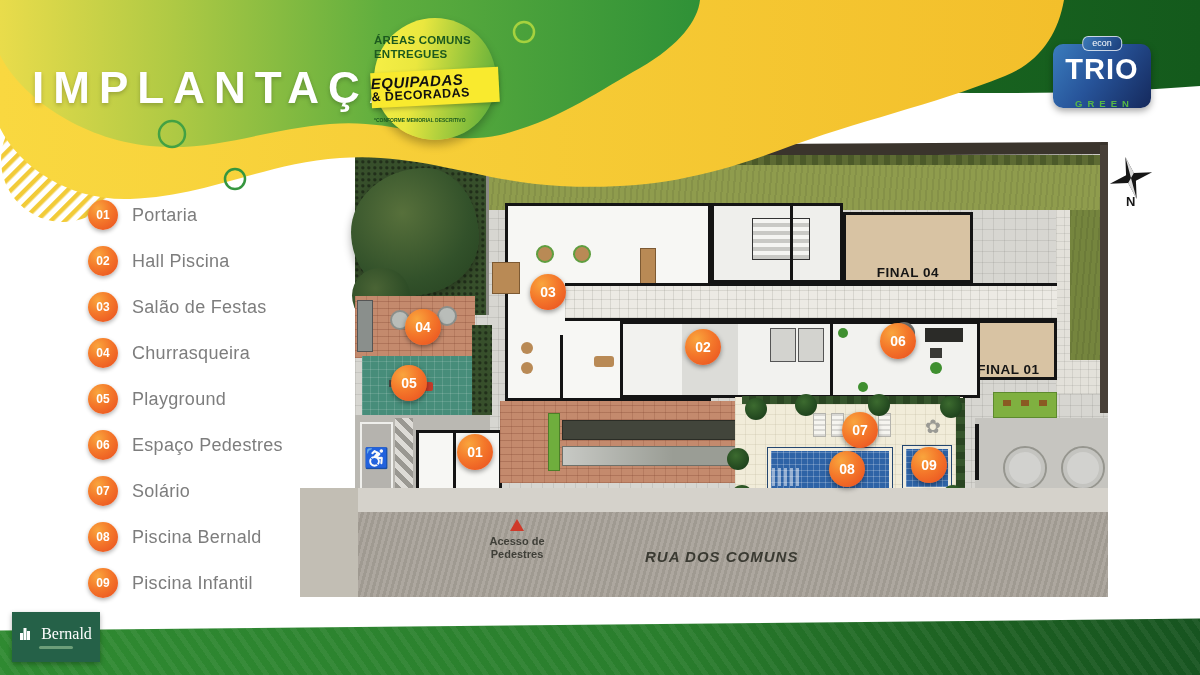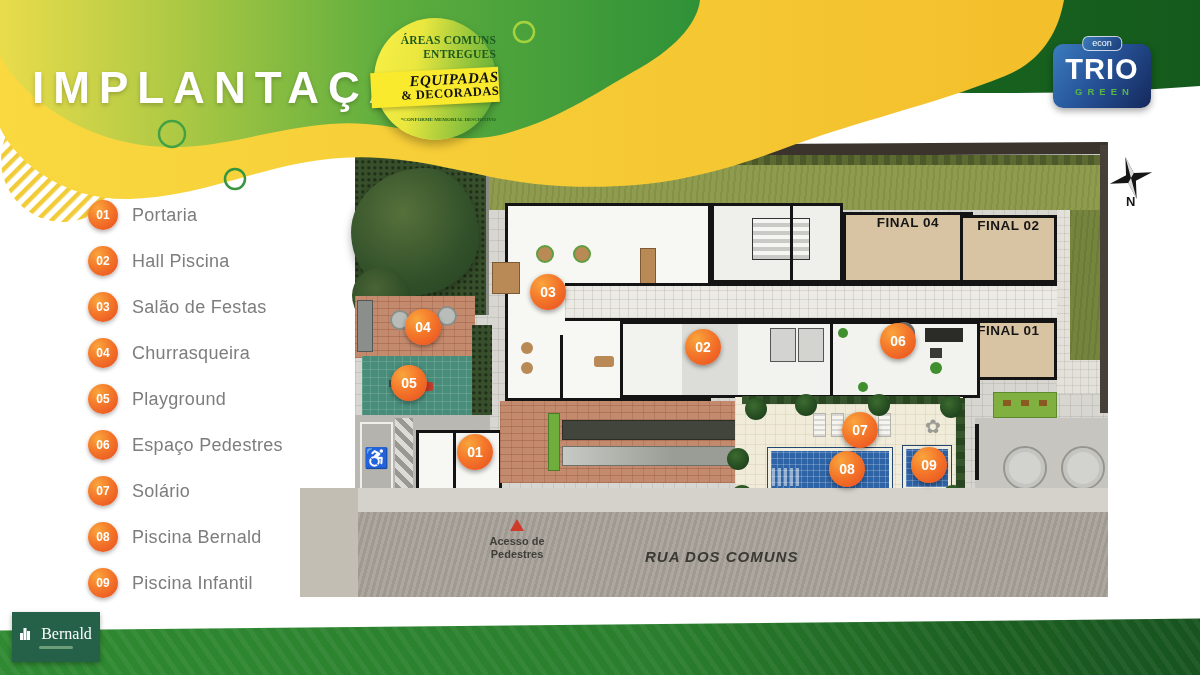--- a/index.html
+++ b/index.html
@@ -6,33 +6,33 @@
   .stage{position:relative;width:1200px;height:675px;background:#ffffff;overflow:hidden;
          font-family:"Liberation Sans",sans-serif;}
   .abs{position:absolute;}
 
   
   .hdr-svg{position:absolute;left:0;top:0;z-index:4;}
   .page-title{position:absolute;left:32px;top:34px;z-index:6;color:#fff;font-weight:bold;
               font-size:44px;letter-spacing:9px;text-shadow:0 2px 4px rgba(0,0,0,.22);}
   .selo{position:absolute;left:374px;top:18px;width:122px;height:122px;border-radius:50%;z-index:7;
         background:linear-gradient(100deg,#f8f046 0%,#eae73f 35%,#9cc83c 68%,#55a93a 100%);
-        box-shadow:0 5px 10px rgba(0,0,0,.28);text-align:right;font-family:Liberation Serif, serif;}
+        box-shadow:0 5px 10px rgba(0,0,0,.28);text-align:left;}
   .selo-top{padding-top:15px;color:#1c5a1e;font-weight:bold;font-size:11.5px;line-height:14px;letter-spacing:.2px;}
   .selo-band{position:absolute;left:-3px;right:-3px;top:52px;background:#f9ea2e;transform:rotate(-3deg);
              padding:3px 0 4px;box-shadow:0 2px 4px rgba(0,0,0,.25);}
   .selo-band .b1{font-size:15px;font-weight:900;font-style:italic;color:#111;letter-spacing:.5px;line-height:15px;}
   .selo-band .b2{font-size:12.5px;font-weight:900;color:#111;letter-spacing:.5px;line-height:13px;}
   .selo-disc{position:absolute;bottom:17px;left:0;right:0;font-size:5px;line-height:6px;color:#1c5a1e;font-weight:bold;}
 
   .trio{position:absolute;left:1053px;top:44px;width:98px;height:64px;border-radius:10px;z-index:7;
         background:linear-gradient(125deg,#3a7cbd 0%,#27549a 45%,#15295c 100%);
         box-shadow:0 3px 7px rgba(0,0,0,.35);}
   .trio-name{color:#fff;font-weight:bold;font-size:29px;letter-spacing:1px;text-align:center;margin-top:9px;}
-  .trio-sub{color:#57b845;font-size:9.5px;font-weight:bold;letter-spacing:5px;text-align:center;margin-top:0px;padding-left:5px;}
+  .trio-sub{color:#57b845;font-size:9.5px;font-weight:bold;letter-spacing:5px;text-align:center;margin-top:12px;padding-left:5px;}
   .econ-tab{position:absolute;top:-8px;left:50%;transform:translateX(-50%);
             background:linear-gradient(120deg,#3c79b8,#1c3f7c);border:1px solid rgba(255,255,255,.75);
             border-radius:6px;font-size:9px;color:#fff;padding:1px 9px 2px;}
 
   
   .legend{position:absolute;left:88px;top:200px;z-index:6;}
   .legend-item{display:flex;align-items:center;height:30px;margin-bottom:16px;}
   .lg-badge{width:30px;height:30px;border-radius:50%;flex:0 0 30px;
             background:radial-gradient(circle at 33% 28%,#f9a53d 0%,#f4772a 45%,#e84c1f 100%);
             color:#fff;font-weight:bold;font-size:12px;display:flex;align-items:center;justify-content:center;
@@ -47,21 +47,21 @@
         repeating-linear-gradient(0deg,rgba(90,90,85,.12) 0 1px,transparent 1px 8px),
         repeating-linear-gradient(90deg,rgba(90,90,85,.12) 0 1px,transparent 1px 8px);}
   .lawn{background-color:#8f9c4d;background-image:repeating-linear-gradient(95deg,rgba(0,0,0,.07) 0 2px,transparent 2px 6px);}
   .lawn-dk{background-color:#75853e;background-image:repeating-linear-gradient(95deg,rgba(0,0,0,.08) 0 2px,transparent 2px 6px);}
   .hedge{background-color:#374f2b;background-image:radial-gradient(circle at 30% 30%,rgba(0,0,0,.4) 1px,transparent 2.2px);background-size:6px 6px;}
   .brick{background-color:#c48a6d;background-image:
         repeating-linear-gradient(0deg,rgba(120,60,40,.28) 0 1px,transparent 1px 7px),
         repeating-linear-gradient(90deg,rgba(120,60,40,.2) 0 1px,transparent 1px 11px);}
   .room{background:#f7f7f4;border:3px solid #141414;box-sizing:border-box;}
   .wall{background:#141414;}
-  .unit{background:#d8c3a3;border:3px solid #141414;box-sizing:border-box;display:flex;align-items:flex-start;justify-content:center;}
+  .unit{background:#d8c3a3;border:3px solid #141414;box-sizing:border-box;display:flex;align-items:flex-end;justify-content:center;}
   .unit-label{font-weight:bold;font-size:13.5px;color:#151515;letter-spacing:.5px;}
   .pool{background-color:#2e63a6;background-image:
         repeating-linear-gradient(0deg,rgba(255,255,255,.22) 0 1px,transparent 1px 6px),
         repeating-linear-gradient(90deg,rgba(255,255,255,.22) 0 1px,transparent 1px 6px);
         border:3px solid #efece0;box-shadow:0 0 0 1px #24466f;box-sizing:border-box;}
   .palm{width:22px;height:22px;border-radius:50%;background:radial-gradient(circle at 40% 35%,#3c6b2f,#1f431d 75%);}
   .marker{position:absolute;width:36px;height:36px;border-radius:50%;z-index:30;transform:translate(-50%,-50%);
           background:radial-gradient(circle at 33% 28%,#f9a53d 0%,#f4772a 45%,#e84c1f 100%);
           color:#fff;font-weight:bold;font-size:14px;display:flex;align-items:center;justify-content:center;
           box-shadow:0 2px 5px rgba(0,0,0,.4);}
@@ -229,23 +229,20 @@
 
   <div class="abs" style="left:711px;top:203px;width:132px;height:80px;background:#efefec;border:3px solid #141414;box-sizing:border-box;"></div>
   <div class="abs" style="left:752px;top:218px;width:56px;height:40px;background:repeating-linear-gradient(0deg,#c9c9c5 0 4px,#f5f5f2 4px 8px);border:1px solid #333;"></div>
   <div class="abs wall" style="left:790px;top:206px;width:3px;height:74px;"></div>
 
   <div class="abs" style="left:565px;top:283px;width:492px;height:38px;background:#eceae4;background-image:repeating-linear-gradient(0deg,rgba(120,120,110,.18) 0 1px,transparent 1px 9px),repeating-linear-gradient(90deg,rgba(120,120,110,.18) 0 1px,transparent 1px 9px);border-top:3px solid #141414;border-bottom:3px solid #141414;box-sizing:border-box;"></div>
 
   <div class="abs unit" style="left:843px;top:212px;width:130px;height:71px;">
     <span class="unit-label">FINAL 04</span>
   </div>
-  <div class="abs unit" style="left:960px;top:215px;width:97px;height:68px;">
-    <span class="unit-label">FINAL 02</span>
-  </div>
   <div class="abs unit" style="left:960px;top:320px;width:97px;height:60px;">
     <span class="unit-label">FINAL 01</span>
   </div>
 
   <div class="abs" style="left:620px;top:321px;width:360px;height:77px;background:#f2f2ef;border:3px solid #141414;box-sizing:border-box;"></div>
   <div class="abs" style="left:682px;top:324px;width:56px;height:71px;background:#dcdcd8;"></div>
   <div class="abs" style="left:770px;top:328px;width:24px;height:32px;background:#d3d3cf;border:1px solid #555;"></div>
   <div class="abs" style="left:798px;top:328px;width:24px;height:32px;background:#d3d3cf;border:1px solid #555;"></div>
   <div class="abs wall" style="left:830px;top:324px;width:3px;height:71px;"></div>
   <div class="abs" style="left:925px;top:328px;width:38px;height:14px;background:#2b2b28;"></div>

